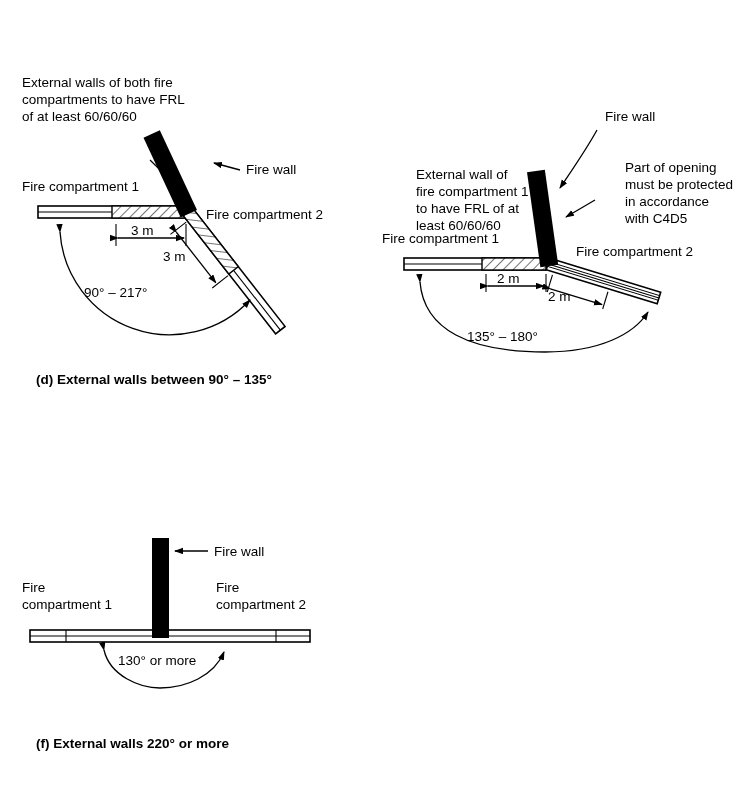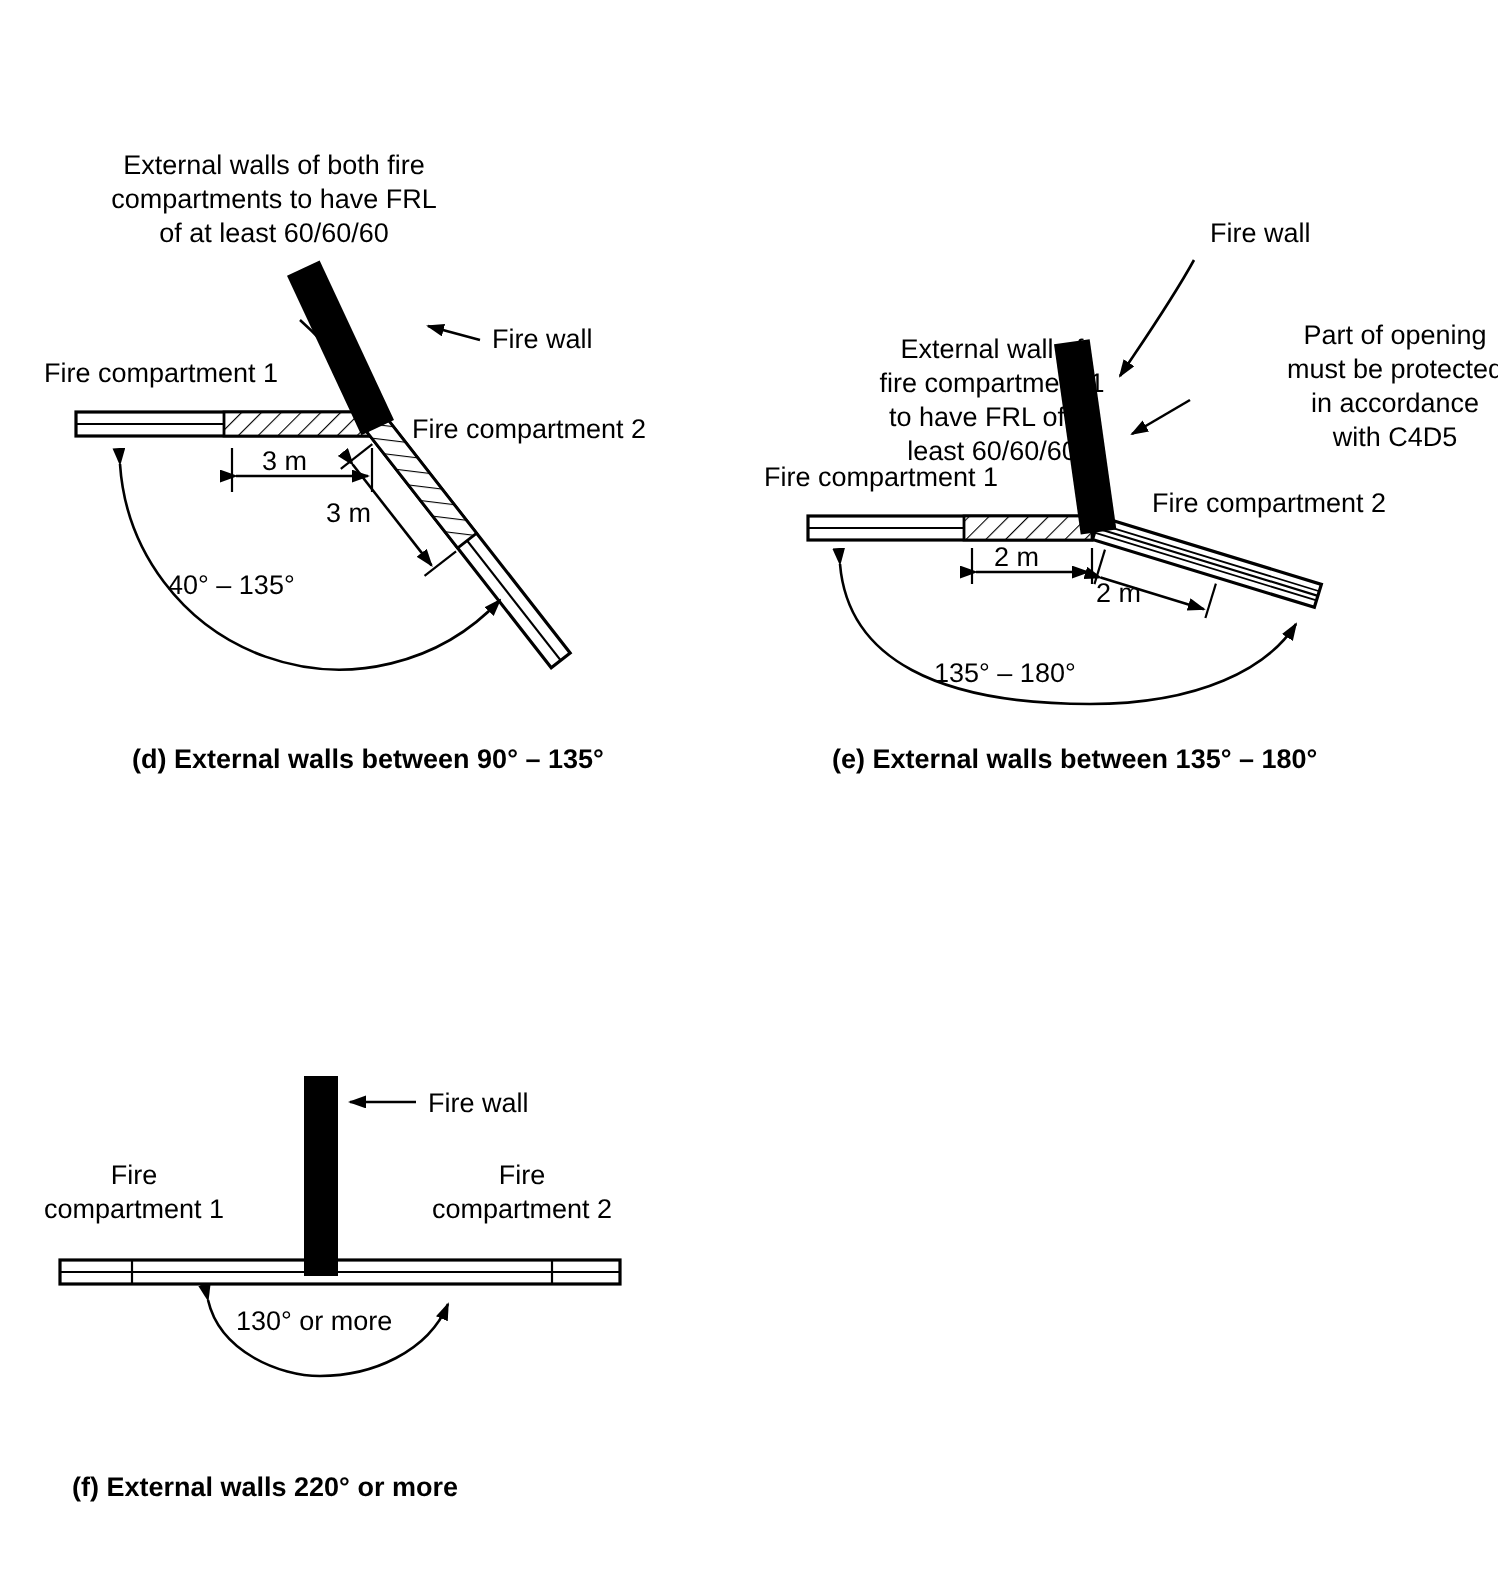--- a/index.html
+++ b/index.html
@@ -13,21 +13,20 @@
     position: relative;
     font-family: "Liberation Sans", sans-serif;
     color: #000000;
     overflow: hidden;
   }
   .stage {
     position: absolute;
     left: 0; top: 0;
     width: 621px;
     height: 796px;
-    text-align: center;
   }
   svg.diagram {
     position: absolute;
     left: 0; top: 0;
     width: 749px;
     height: 796px;
   }
   .lbl {
     position: absolute;
     font-size: 13.5px;
@@ -146,38 +145,37 @@
   </svg>
 
   <div class="lbl" style="left:22px; top:74px; width:230px;">External walls of both fire
 compartments to have FRL
 of at least 60/60/60</div>
   <div class="lbl" style="left:246px; top:161px;">Fire wall</div>
   <div class="lbl" style="left:22px; top:178px;">Fire compartment 1</div>
   <div class="lbl" style="left:206px; top:206px;">Fire compartment 2</div>
   <div class="lbl" style="left:131px; top:222px;">3 m</div>
   <div class="lbl" style="left:163px; top:248px;">3 m</div>
-  <div class="lbl" style="left:84px; top:284px;">40° – 135°</div>
-  <div class="cap" style="left:36px; top:372px;margin-left:30px;">(d) External walls between 90° – 135°</div>
+  <div class="lbl" style="left:84px; top:284px;">90° – 217°</div>
+  <div class="cap" style="left:36px; top:372px;">(d) External walls between 90° – 135°</div>
 
   <div class="lbl" style="left:416px; top:166px; width:160px;">External wall of
 fire compartment 1
 to have FRL of at
 least 60/60/60</div>
   <div class="lbl" style="left:605px; top:108px;">Fire wall</div>
   <div class="lbl" style="left:605px; top:159px; width:145px;margin-left:20px;">Part of opening
 must be protected
 in accordance
 with C4D5</div>
   <div class="lbl" style="left:382px; top:230px;">Fire compartment 1</div>
   <div class="lbl" style="left:576px; top:243px;">Fire compartment 2</div>
   <div class="lbl" style="left:497px; top:270px;">2 m</div>
   <div class="lbl" style="left:548px; top:288px;">2 m</div>
   <div class="lbl" style="left:467px; top:328px;">135° – 180°</div>
-  <div class="cap" style="left:416px; top:372px;">(e) External walls between 135° – 180°</div>
 
   <div class="lbl" style="left:214px; top:543px;">Fire wall</div>
   <div class="lbl" style="left:22px; top:579px;">Fire
 compartment 1</div>
   <div class="lbl" style="left:216px; top:579px;">Fire
 compartment 2</div>
   <div class="lbl" style="left:118px; top:652px;">130° or more</div>
   <div class="cap" style="left:36px; top:736px;">(f) External walls 220° or more</div>
 
 </div>

